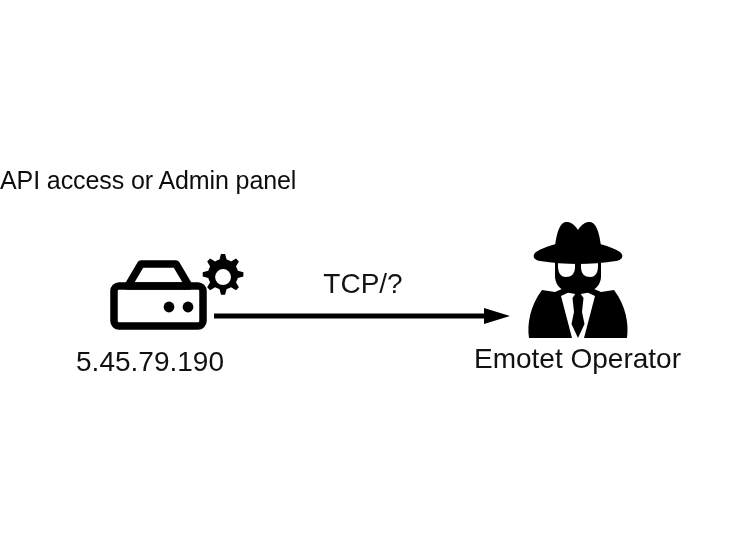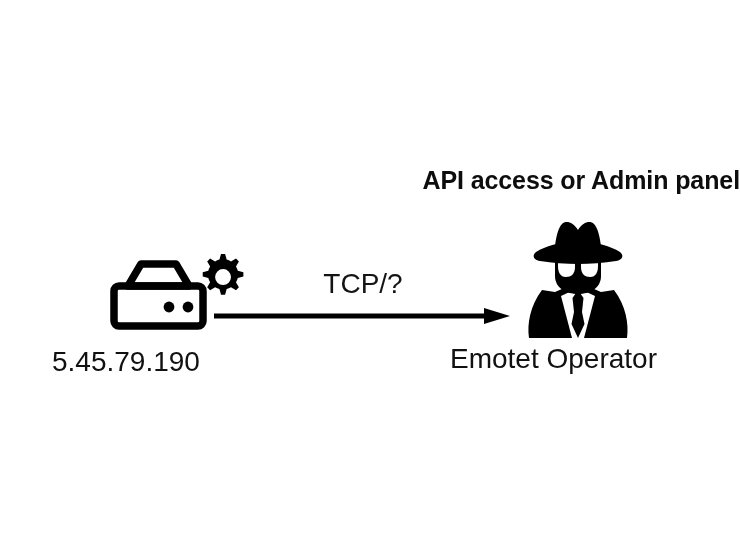--- a/index.html
+++ b/index.html
@@ -19,23 +19,23 @@
     height: 555px;
     background: #ffffff;
   }
 
   
   .diagram-title {
     position: absolute;
     left: 0;
     top: 168px;
     width: 740px;
-    text-align: right;
+    text-align: left;
     font-size: 25px;
-    font-weight: bold;
+    font-weight: normal;
     color: #0d0d0d;
     letter-spacing: -0.1px;
     line-height: 1;
     white-space: nowrap;
   }
 
   
   .node {
     position: absolute;
   }
@@ -57,20 +57,21 @@
     left: 0;
     width: 100%;
     top: 0;
     display: block;
   }
 
   .node-label {
     position: absolute;
     left: 0;
     width: 100%;
+    text-align: center;
     font-size: 28px;
     font-weight: 400;
     color: #111111;
     line-height: 1;
     white-space: nowrap;
   }
   .node-server .node-label {
     top: 108px;
   }
   .node-operator .node-label {

